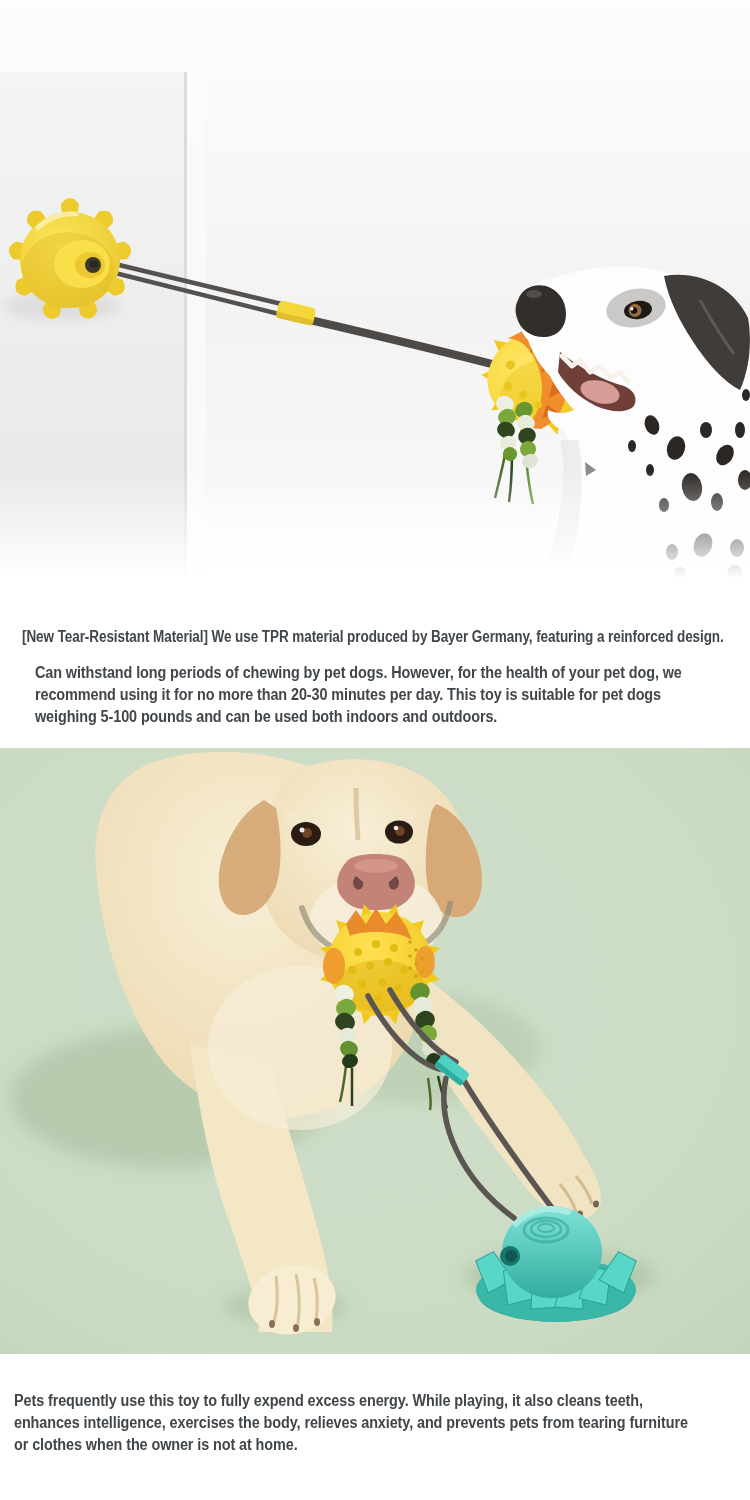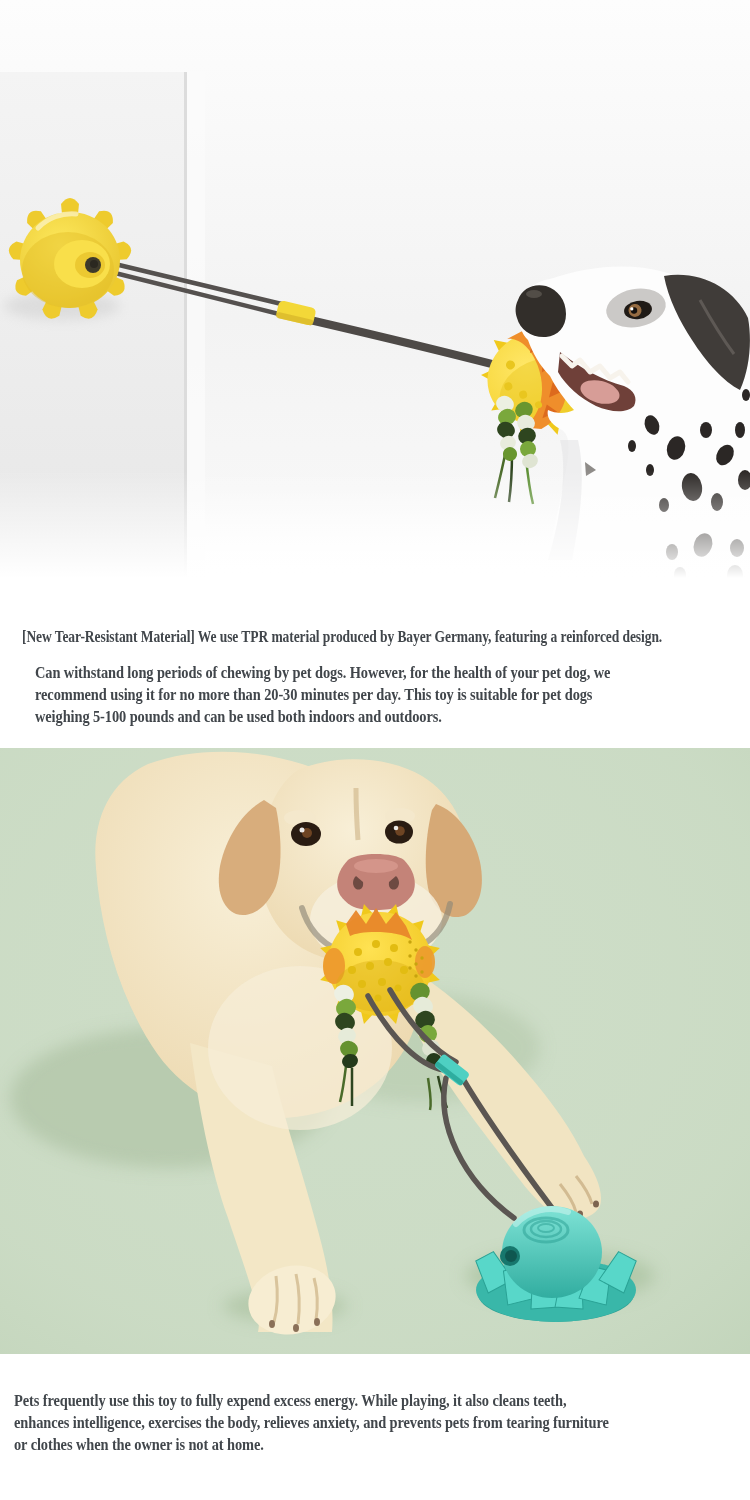--- a/index.html
+++ b/index.html
@@ -1,19 +1,19 @@
 <!DOCTYPE html>
 <html><head>
 <meta charset="utf-8">
 <style>
   html,body{margin:0;padding:0;background:#ffffff;}
   .page{
     position:relative;width:750px;height:1500px;margin:0 auto;
     background:#ffffff;overflow:hidden;
-    font-family:Liberation Serif, serif;
+    font-family:Liberation Sans, sans-serif;
   }
   .photo{position:absolute;left:0;}
   .photo svg{display:block;}
   .photo-top{top:0;}
   .photo-bottom{top:748px;}
   .para{
     position:absolute;color:#41464b;font-weight:700;font-size:16px;
     line-height:22px;letter-spacing:-0.1px;
   }
   .para .line{display:block;white-space:nowrap;transform:scaleX(0.9);transform-origin:0 50%;}

